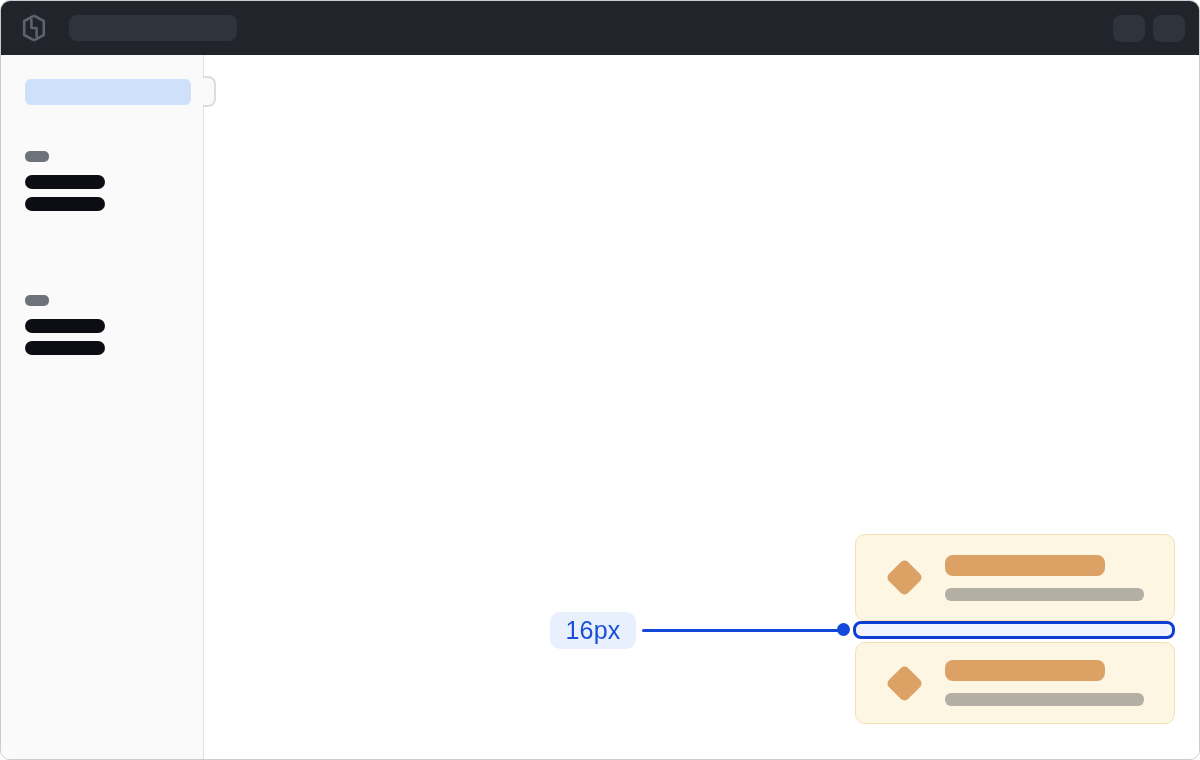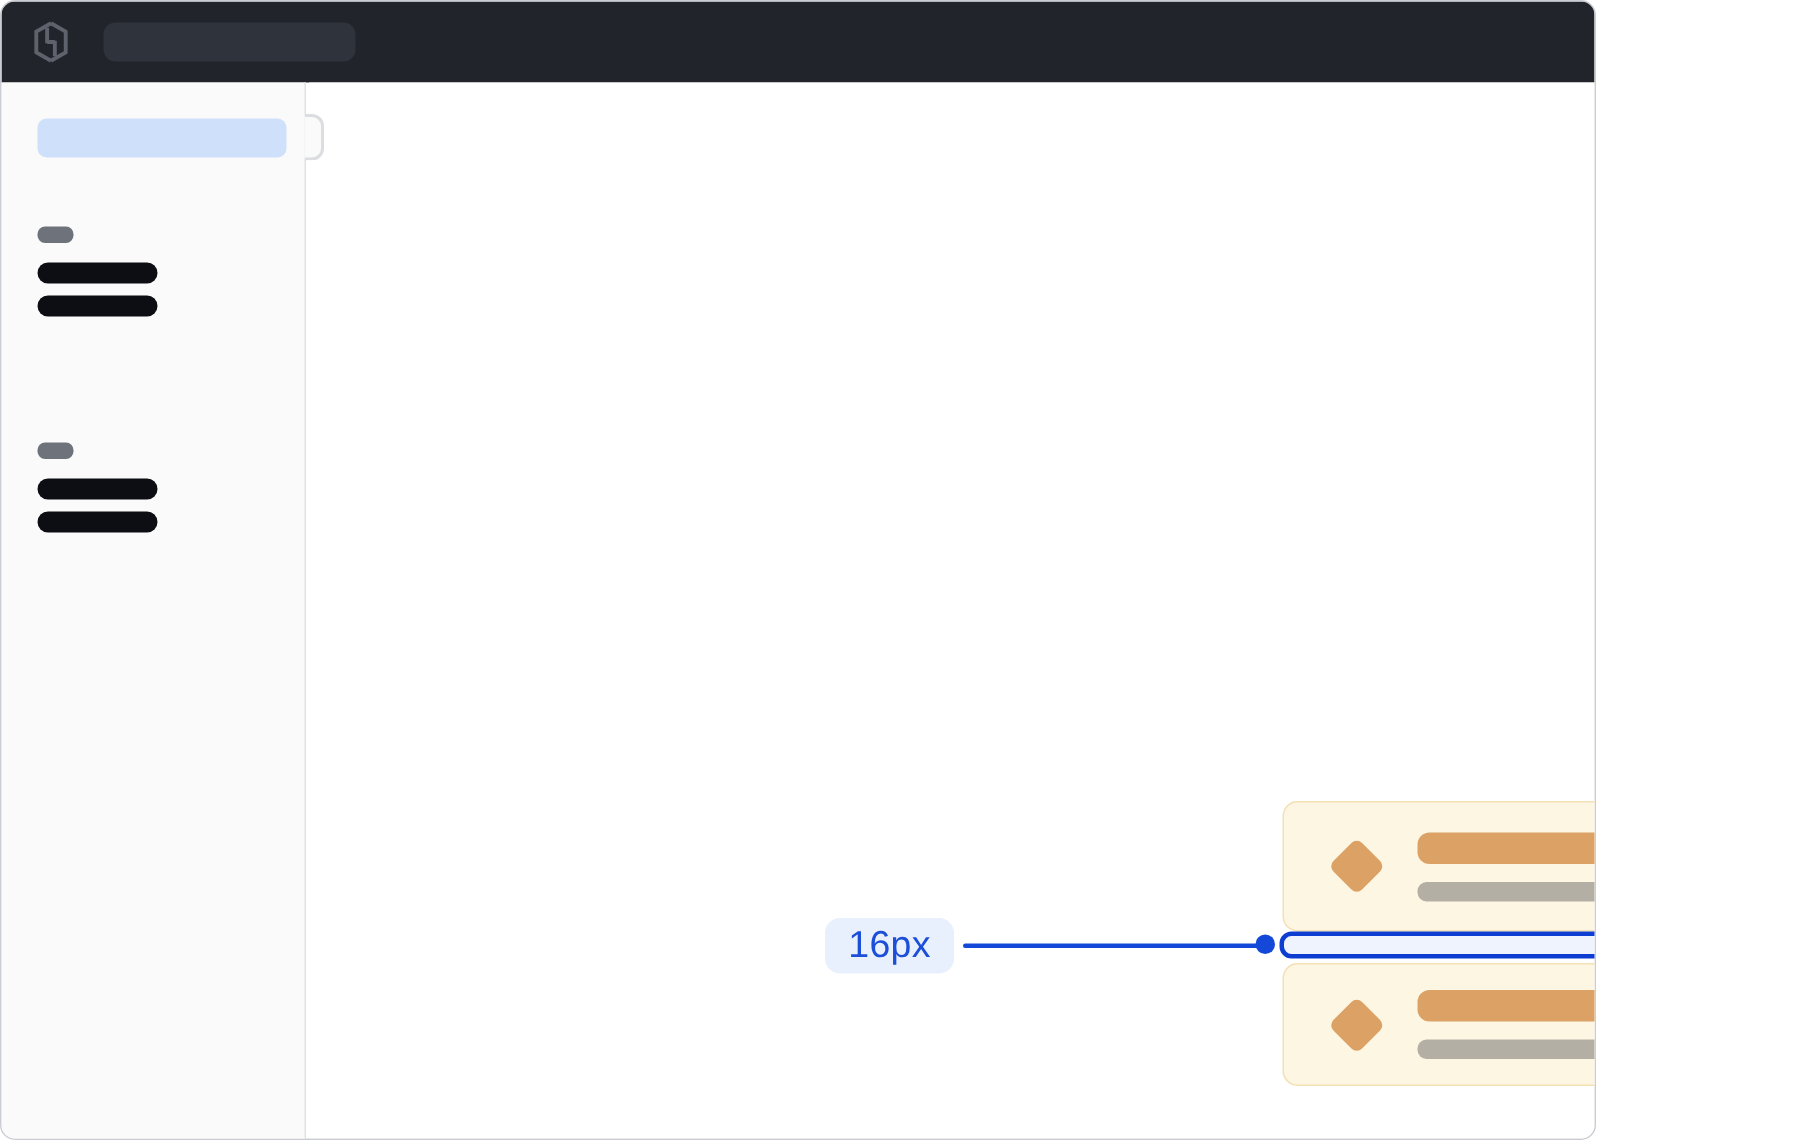--- a/index.html
+++ b/index.html
@@ -1,17 +1,17 @@
 <!DOCTYPE html>
 <html><head>
 <meta charset="utf-8">
 <style>
   html,body{margin:0;padding:0;background:#ffffff;font-family:"Liberation Sans",sans-serif;}
   .window{
-    position:relative;width:1064px;height:760px;box-sizing:border-box;
+    position:relative;width:1200px;height:760px;box-sizing:border-box;
     border:1.5px solid #c9ccd2;border-radius:10px;overflow:hidden;background:#ffffff;
   }
   
   .topbar{position:absolute;left:0;top:0;width:100%;height:54px;background:#21242b;}
   .logo{position:absolute;left:20px;top:13px;width:26px;height:28px;}
   .tb-search{position:absolute;left:68px;top:14px;width:168px;height:26px;border-radius:8px;background:#2e333c;}
   .tb-btn{position:absolute;top:14px;width:32px;height:27px;border-radius:8px;background:#2e333c;}
   .tb-btn.b1{left:1112px;}
   .tb-btn.b2{left:1152px;}
   

